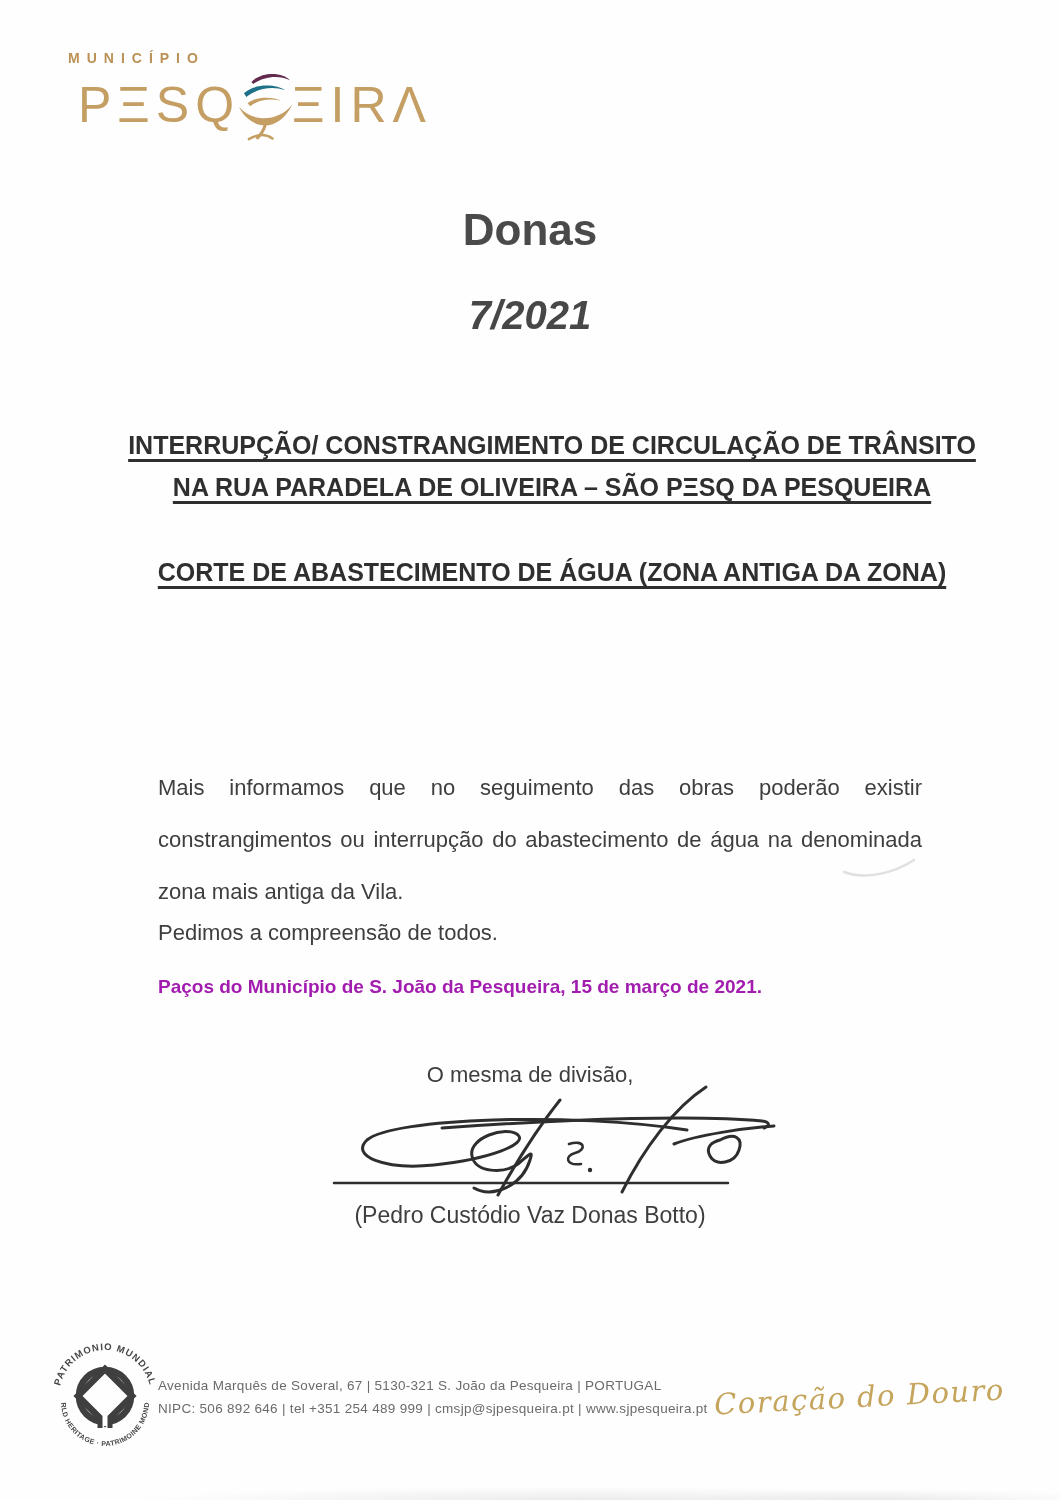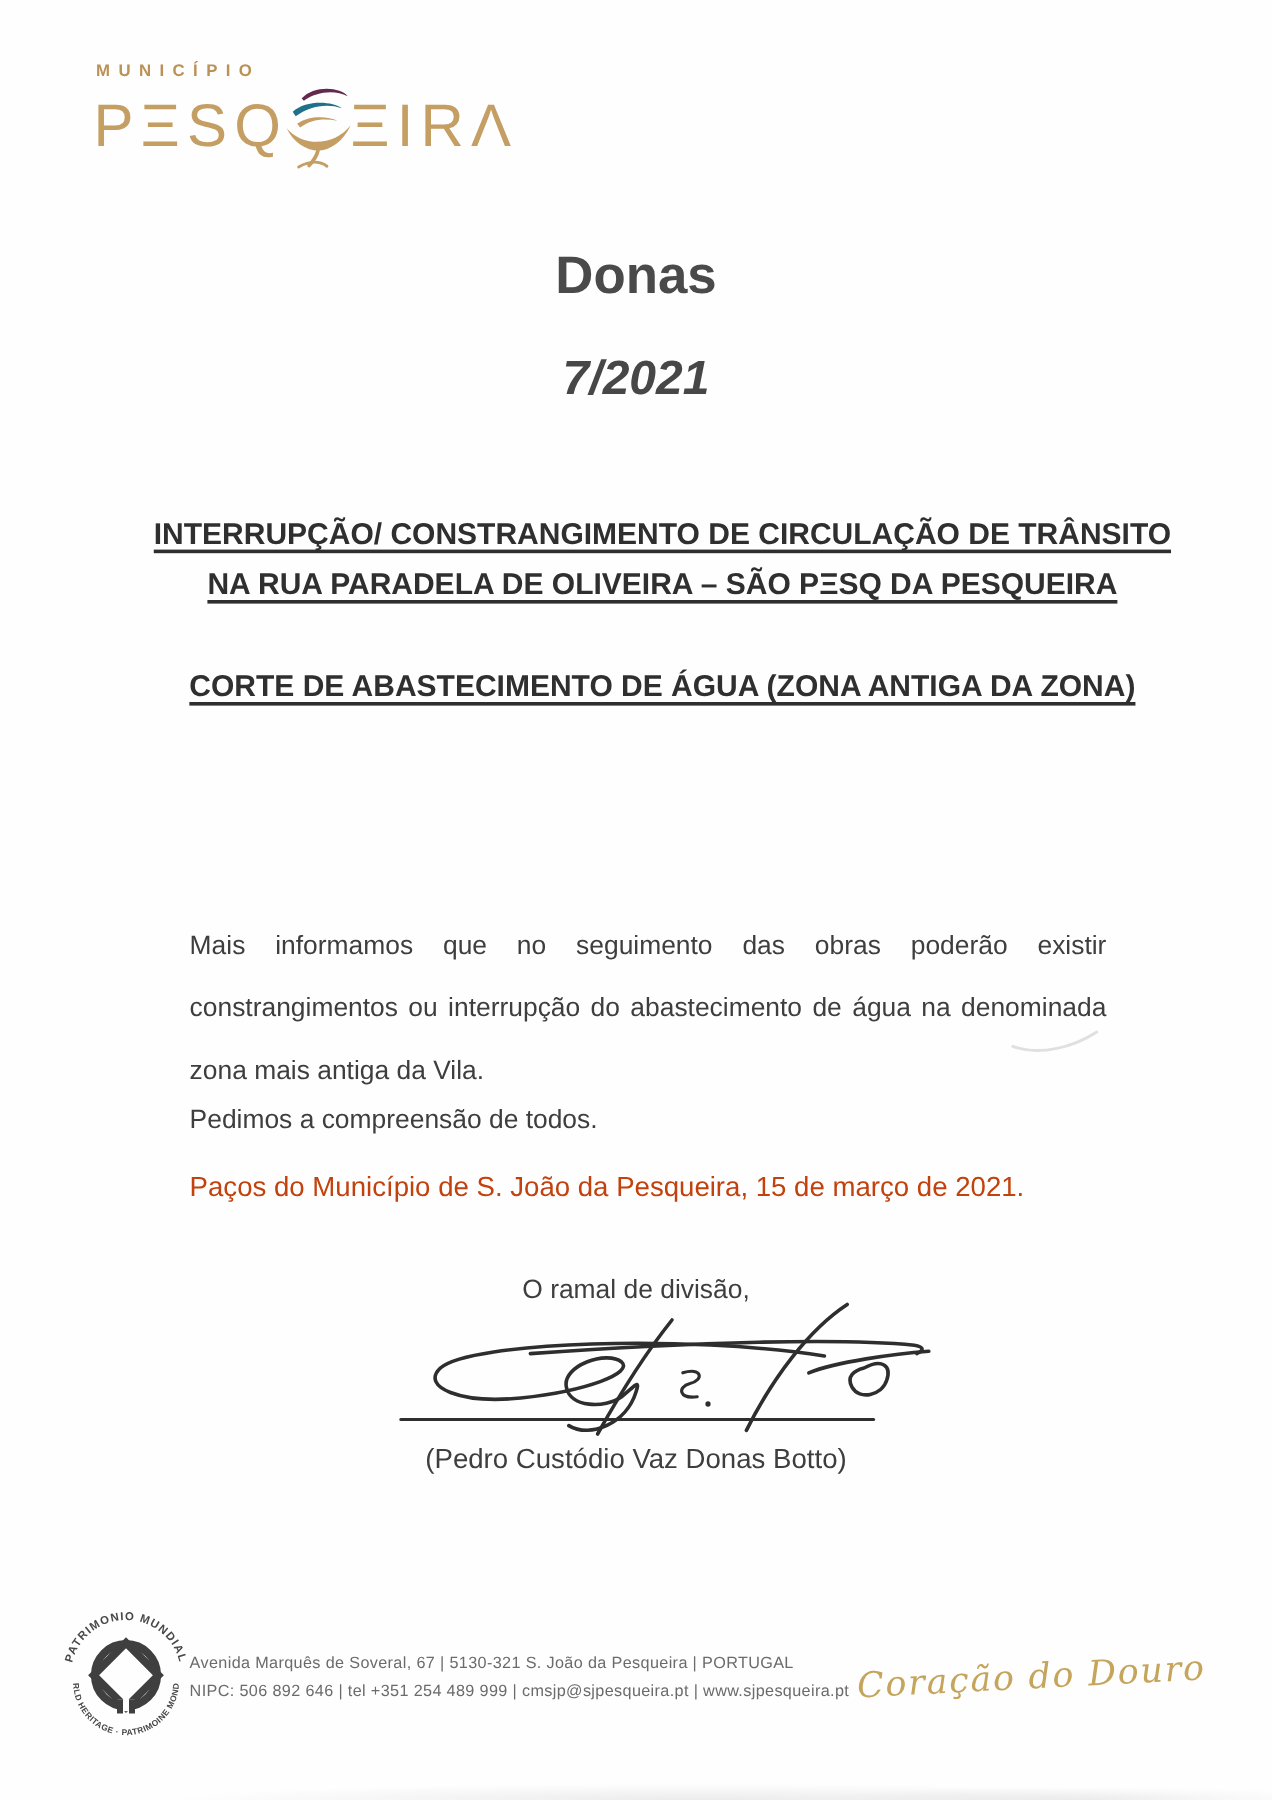--- a/index.html
+++ b/index.html
@@ -6,21 +6,21 @@
   html,body { background:#e8e8e8; }
   .page {
     position:relative; width:1060px; height:1500px; margin:0 auto;
     background:#fefefe; overflow:hidden;
     font-family:"Liberation Sans", sans-serif; color:#3f3f3f;
   }
   
   .logo { position:absolute; top:50px; left:62px; }
   .logo-kicker {
     font-size:14px; font-weight:bold; letter-spacing:7px;
-    color:#bb9156; margin-left:18px; margin-bottom:2px;
+    color:#bb9156; margin-left:6px; margin-bottom:2px;
   }
   .logo-word {
     display:flex; align-items:flex-end;
     font-size:50px; letter-spacing:6px; color:#c49e63; font-weight:400;
     line-height:1;
     margin-left:16px;
   }
   .glass-icon { margin:0 -4px -12px -6px; }
   
   .doc-title {
@@ -45,21 +45,21 @@
     text-align:center; font-size:25px; font-weight:bold; color:#2f2f2f;
   }
   
   .bodytext {
     position:absolute; left:158px; width:764px;
     font-size:22px; line-height:52px; color:#3e3e3e; text-align:justify;
   }
   .p1 { top:640px; }
   .p2 { top:762px; }
   .thanks   { position:absolute; left:158px; top:888px;  font-size:22px; color:#3e3e3e;margin-top:32px; }
-  .dateline { position:absolute; left:158px; top:976px;  font-size:23px; color:#c2410c; }
+  .dateline { position:absolute; left:158px; top:976px;  font-size:19px; color:#a21caf;font-weight:bold; }
   .signoff  { position:absolute; left:0; top:1062px; width:100%; text-align:center;
               font-size:22px; color:#3e3e3e; }
   .signature { position:absolute; top:1082px; left:322px; }
   .signer   { position:absolute; left:0; top:1202px; width:100%; text-align:center;
               font-size:23px; color:#3e3e3e; }
   .artifact { position:absolute; top:852px; left:840px; opacity:.45; }
   
   .emblem { position:absolute; top:1336px; left:48px; }
   .footer-address {
     position:absolute; top:1374px; left:158px;
@@ -106,21 +106,21 @@
   </div>
 
   <div class="bodytext p2">Mais informamos que no seguimento das obras poderão existir constrangimentos ou interrupção do abastecimento de água na denominada zona mais antiga da Vila.</div>
   <div class="thanks">Pedimos a compreensão de todos.</div>
   <div class="dateline">Paços do Município de S. João da Pesqueira, 15 de março de 2021.</div>
 
   <svg class="artifact" width="78" height="30" viewBox="0 0 78 30" fill="none">
     <path d="M 4,20 C 26,28 54,21 74,8" stroke="#bcbcbc" stroke-width="2.5" stroke-linecap="round"></path>
   </svg>
 
-  <div class="signoff">O ramal de divisão,</div>
+  <div class="signoff">O mesma de divisão,</div>
 
   <svg class="signature" width="460" height="118" viewBox="0 0 460 118" fill="none" stroke="#2e2e2e" stroke-width="3" stroke-linecap="round">
     <path d="M 12,101 L 406,101" stroke-width="2.5"></path>
     <path d="M 365,48 C 250,30 70,36 45,58 C 28,74 62,88 112,83 C 168,77 206,62 196,53 C 184,43 146,56 150,74 C 153,91 182,92 196,82 C 206,74 212,66 208,78 C 200,104 170,117 152,106"></path>
     <path d="M 120,46 C 260,36 380,33 440,39 C 447,40 449,43 442,46"></path>
     <path d="M 176,113 C 200,70 222,38 238,18"></path>
     <path d="M 247,62 C 263,57 265,68 253,71 C 242,74 244,84 259,82" stroke-width="2.6"></path>
     <circle cx="268" cy="88" r="2.2" fill="#2e2e2e" stroke="none"></circle>
     <path d="M 300,110 C 322,66 352,26 384,5"></path>
     <path d="M 352,62 C 374,53 424,46 452,44"></path>

